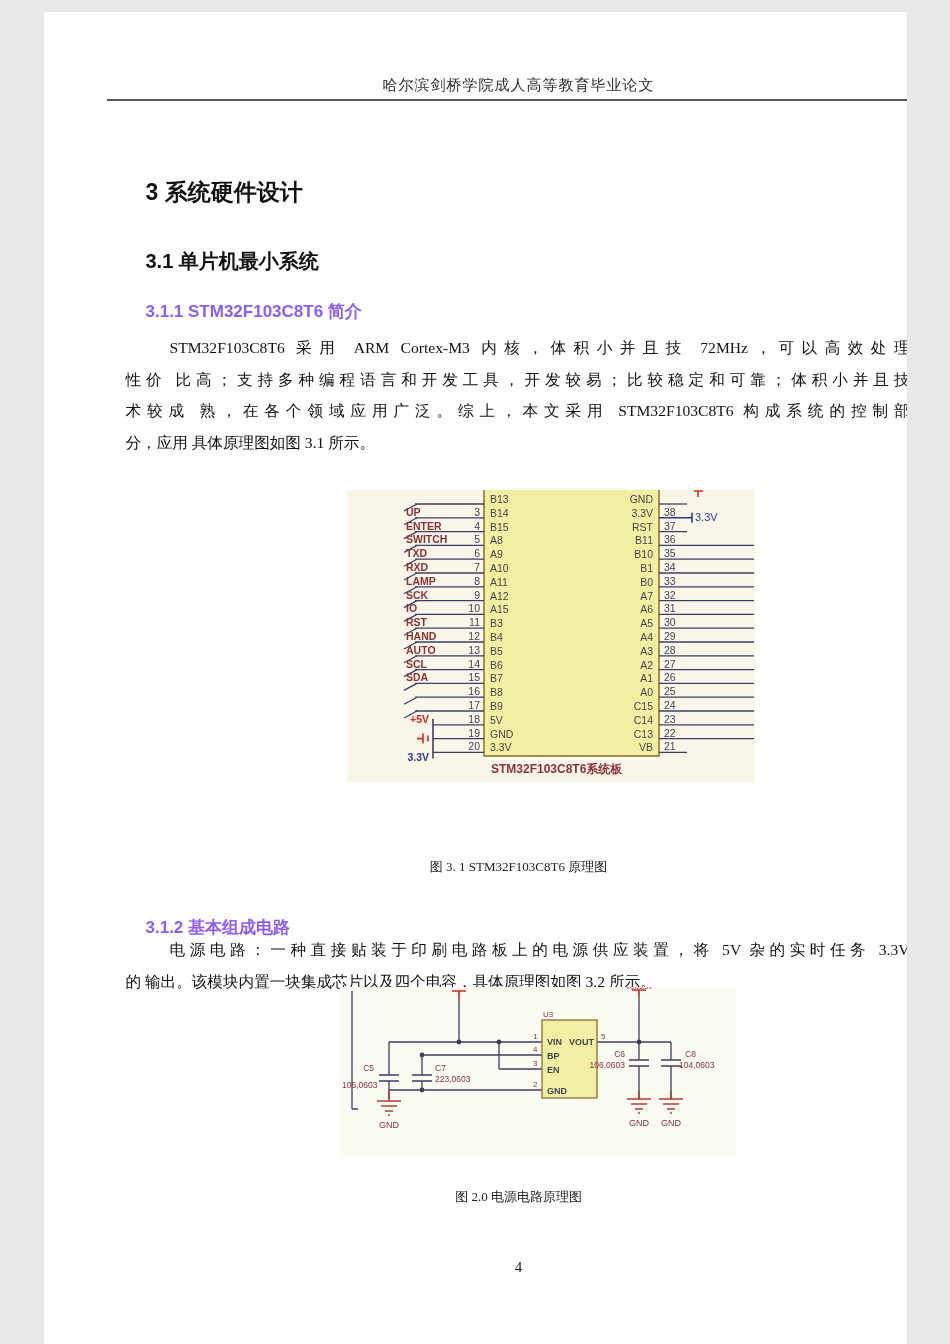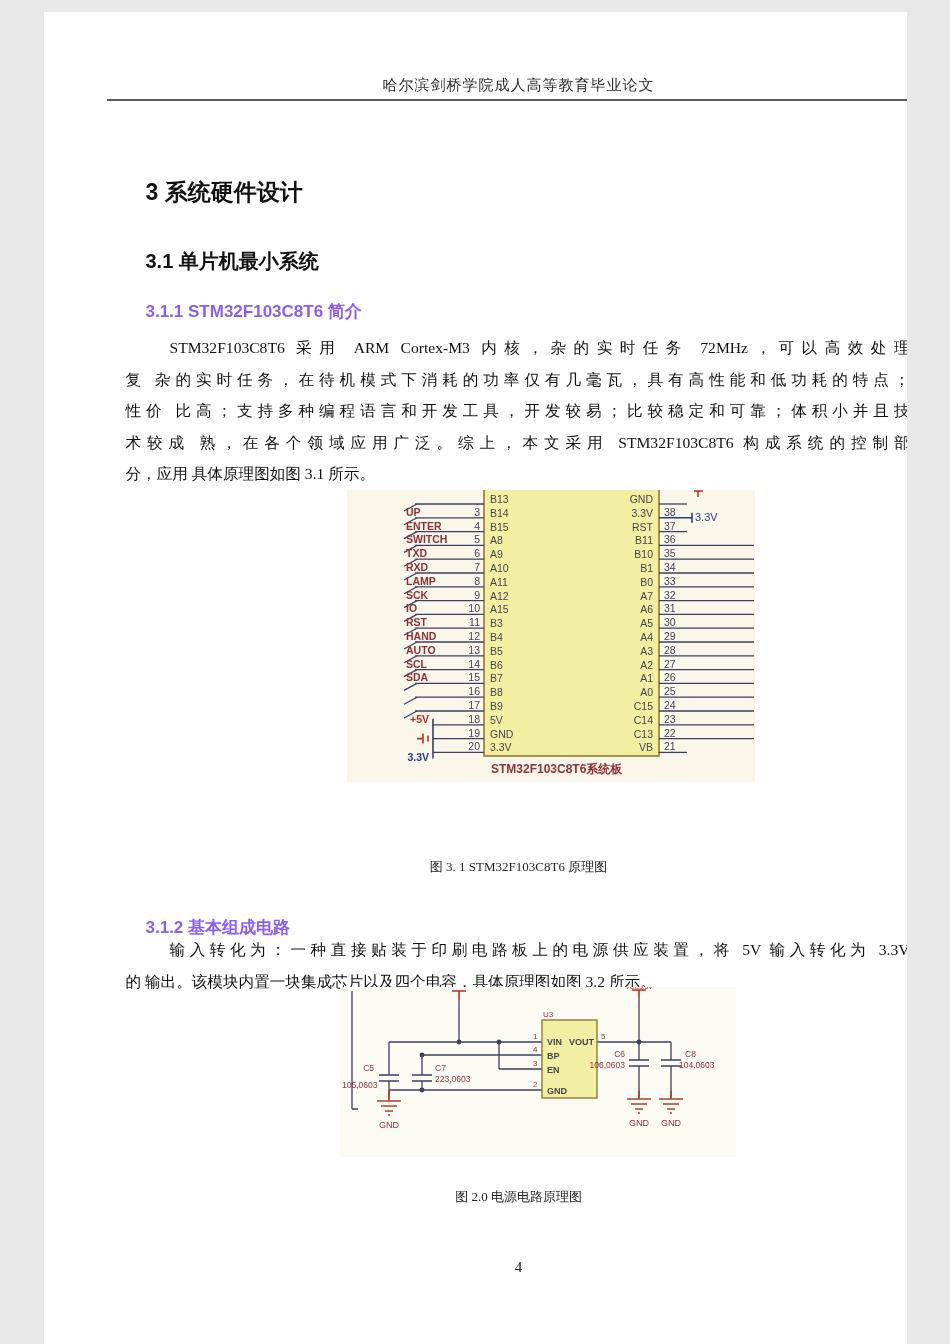--- a/index.html
+++ b/index.html
@@ -41,22 +41,21 @@
 <div id="page">
 
   <div id="header-text" class="abs center">哈尔滨剑桥学院成人高等教育毕业论文</div>
   <div id="header-rule" class="abs"></div>
 
   <div class="abs h1">3  系统硬件设计</div>
   <div class="abs h2">3.1  单片机最小系统</div>
   <div id="h3a" class="abs h3">3.1.1  STM32F103C8T6 简介</div>
 
   <div id="para1" class="abs para">
-    <div class="pline first">STM32F103C8T6 采用  ARM Cortex-M3 内核，杂的实时任务  72MHz，可以高效处理</div>
-    <div class="pline">复 杂的实时任务，在待机模式下消耗的功率仅有几毫瓦，具有高性能和低功耗的特点；</div>
+    <div class="pline first">STM32F103C8T6 采用  ARM Cortex-M3 内核，体积小并且技  72MHz，可以高效处理</div>
     <div class="pline">性价 比高；支持多种编程语言和开发工具，开发较易；比较稳定和可靠；体积小并且技</div>
     <div class="pline">术较成 熟，在各个领域应用广泛。综上，本文采用 STM32F103C8T6 构成系统的控制部</div>
     <div class="pline last">分，应用 具体原理图如图  3.1 所示。</div>
   </div>
 
   <div id="fig1" class="abs">
     <svg id="fig1-svg" width="360" height="292" viewBox="0 0 360 292">
         <rect x="89" y="-6" width="175" height="272" fill="#f3efa2" stroke="#8f7a35" stroke-width="1.6"></rect>
         <g>
           <line x1="20" y1="14" x2="89" y2="14" stroke="#3e3e63" stroke-width="1.3"></line>
@@ -245,21 +244,21 @@
         <text x="34" y="271.4" text-anchor="end" font-size="10.5" fill="#2b3990" font-weight="bold">3.3V</text>
         <path d="M299,1 H308 M303,1 V7" stroke="#cc2a1e" stroke-width="1.5" fill="none"></path>
         <text x="96" y="283" font-size="12" font-weight="bold" fill="#8d3038">STM32F103C8T6系统板</text>
       </svg>
   </div>
   <div id="caption1" class="abs center caption">图  3. 1 STM32F103C8T6 原理图</div>
 
   <div id="h3b" class="abs h3">3.1.2  基本组成电路</div>
 
   <div id="para2" class="abs para">
-    <div class="pline first">输入转化为：一种直接贴装于印刷电路板上的电源供应装置，将 5V 输入转化为 3.3V</div>
+    <div class="pline first">电源电路：一种直接贴装于印刷电路板上的电源供应装置，将 5V 杂的实时任务 3.3V</div>
     <div class="pline last">的 输出。该模块内置一块集成芯片以及四个电容，具体原理图如图 3.2 所示。</div>
   </div>
 
   <div id="fig2" class="abs">
     <svg width="396" height="170" viewBox="0 0 396 170">
       <g stroke="#3e3e63" stroke-width="1.3" fill="none">
 
         <path d="M12,4 V122 M12,122 h6"></path>
 
         <path d="M49,55 H202"></path>

